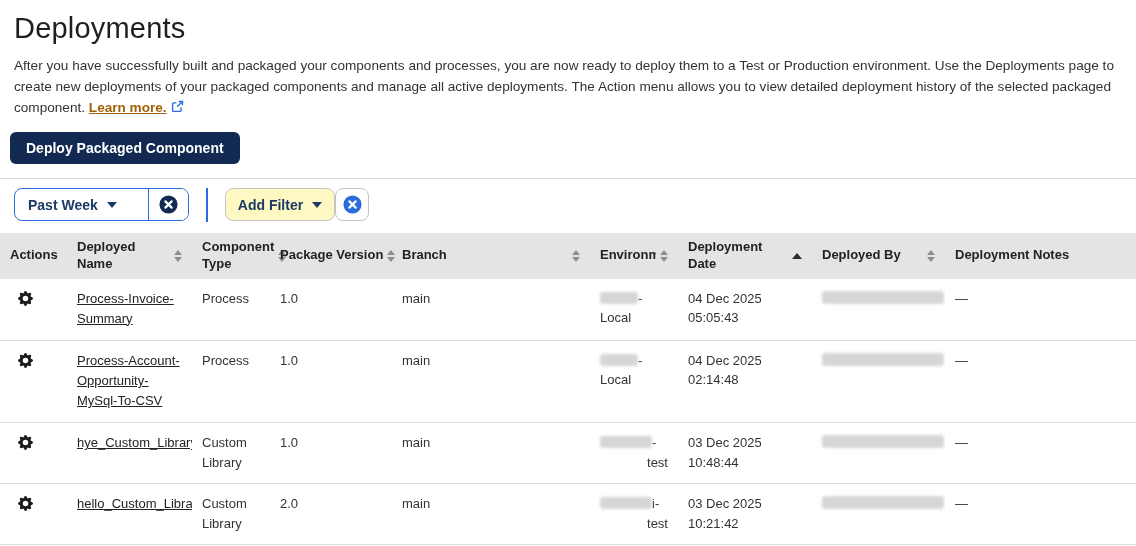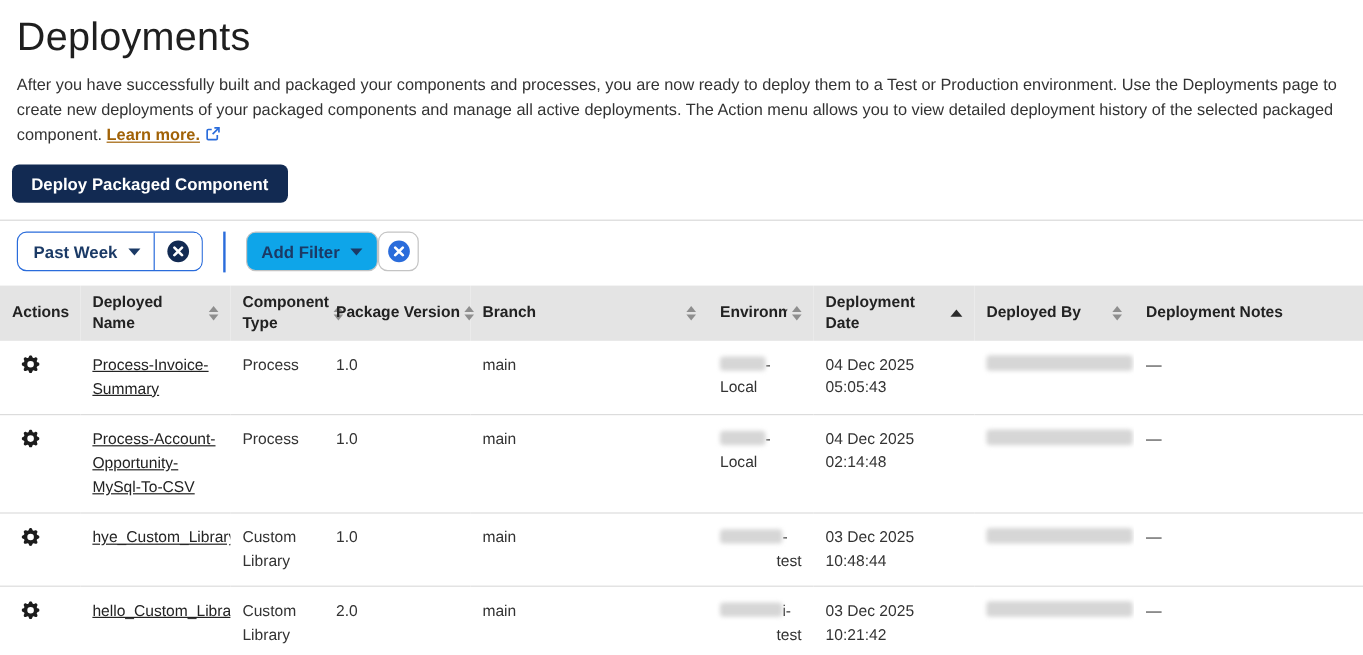--- a/index.html
+++ b/index.html
@@ -4,21 +4,21 @@
 <style>
   * { box-sizing: border-box; margin: 0; padding: 0; }
   html, body { background: #ffffff; }
   body {
     width: 1136px; height: 546px; overflow: hidden;
     font-family: "Liberation Sans", "DejaVu Sans", sans-serif;
     color: #333;
   }
   .content { padding: 12px 14px 0 14px; }
   .page-title {
-    font-size: 33px; font-weight: 500; color: #1f1f1f;
+    font-size: 29px; font-weight: 500; color: #1f1f1f;
     letter-spacing: 0.2px; margin-bottom: 10px;
   }
   .page-desc {
     font-size: 13.6px; line-height: 1.56; color: #333; max-width: 1112px;
   }
   .learn-more {
     color: #a16207; font-weight: 700; text-decoration: underline; cursor: pointer;
   }
   .ext-icon { display: inline-block; vertical-align: -1px; margin-left: 4px; }
   .deploy-btn {
@@ -26,38 +26,38 @@
     background: #122a52; color: #fff; border: none; border-radius: 6px;
     font-family: inherit; font-size: 14px; font-weight: 700;
     padding: 8px 16px; cursor: pointer;
   }
   .bar-divider { border: none; border-top: 1px solid #d9d9d9; margin: 14px 0 0 0; }
 
   
   .filter-bar { display: flex; align-items: center; padding: 9px 0 10px 14px; }
   .filter-group {
     display: inline-flex; align-items: stretch; background: #fff;
-    border: 1.5px solid #2a6cdb; border-radius: 8px; overflow: hidden; height: 33px;
+    border: 1.5px solid #2a6cdb; border-radius: 8px; overflow: hidden; height: 33px; gap: 20px;
   }
   .filter-seg-label {
     display: flex; align-items: center; gap: 9px; padding: 0 11px 0 13px; cursor: pointer;
   }
   .filter-seg-x {
     display: flex; align-items: center; border-left: 1.5px solid #2a6cdb;
     padding: 0 9px; cursor: pointer; background: #fff;
   }
   .filter-label { font-size: 14px; font-weight: 700; color: #1b3a66; white-space: nowrap; }
   .caret {
     width: 0; height: 0; border-left: 5px solid transparent;
     border-right: 5px solid transparent; border-top: 6px solid #1b3a66;
   }
   .v-divider { width: 0; height: 34px; border-left: 2px solid #2a6cdb; margin: 0 17px; }
   .add-filter-btn {
     display: inline-flex; align-items: center; gap: 9px; height: 33px;
-    background: #0ea5e9; border: 1px solid #c4c4c4; border-radius: 8px;
+    background: #fef9c3; border: 1px solid #c4c4c4; border-radius: 8px;
     padding: 0 12px; cursor: pointer; 
   }
   .clear-btn {
     display: inline-flex; align-items: center; justify-content: center;
     width: 34px; height: 33px; background: #fff;
     border: 1px solid #c4c4c4; border-radius: 8px; cursor: pointer;
   }
 
   
   table { width: 1136px; border-collapse: collapse; table-layout: fixed; margin-top: 1px; }

